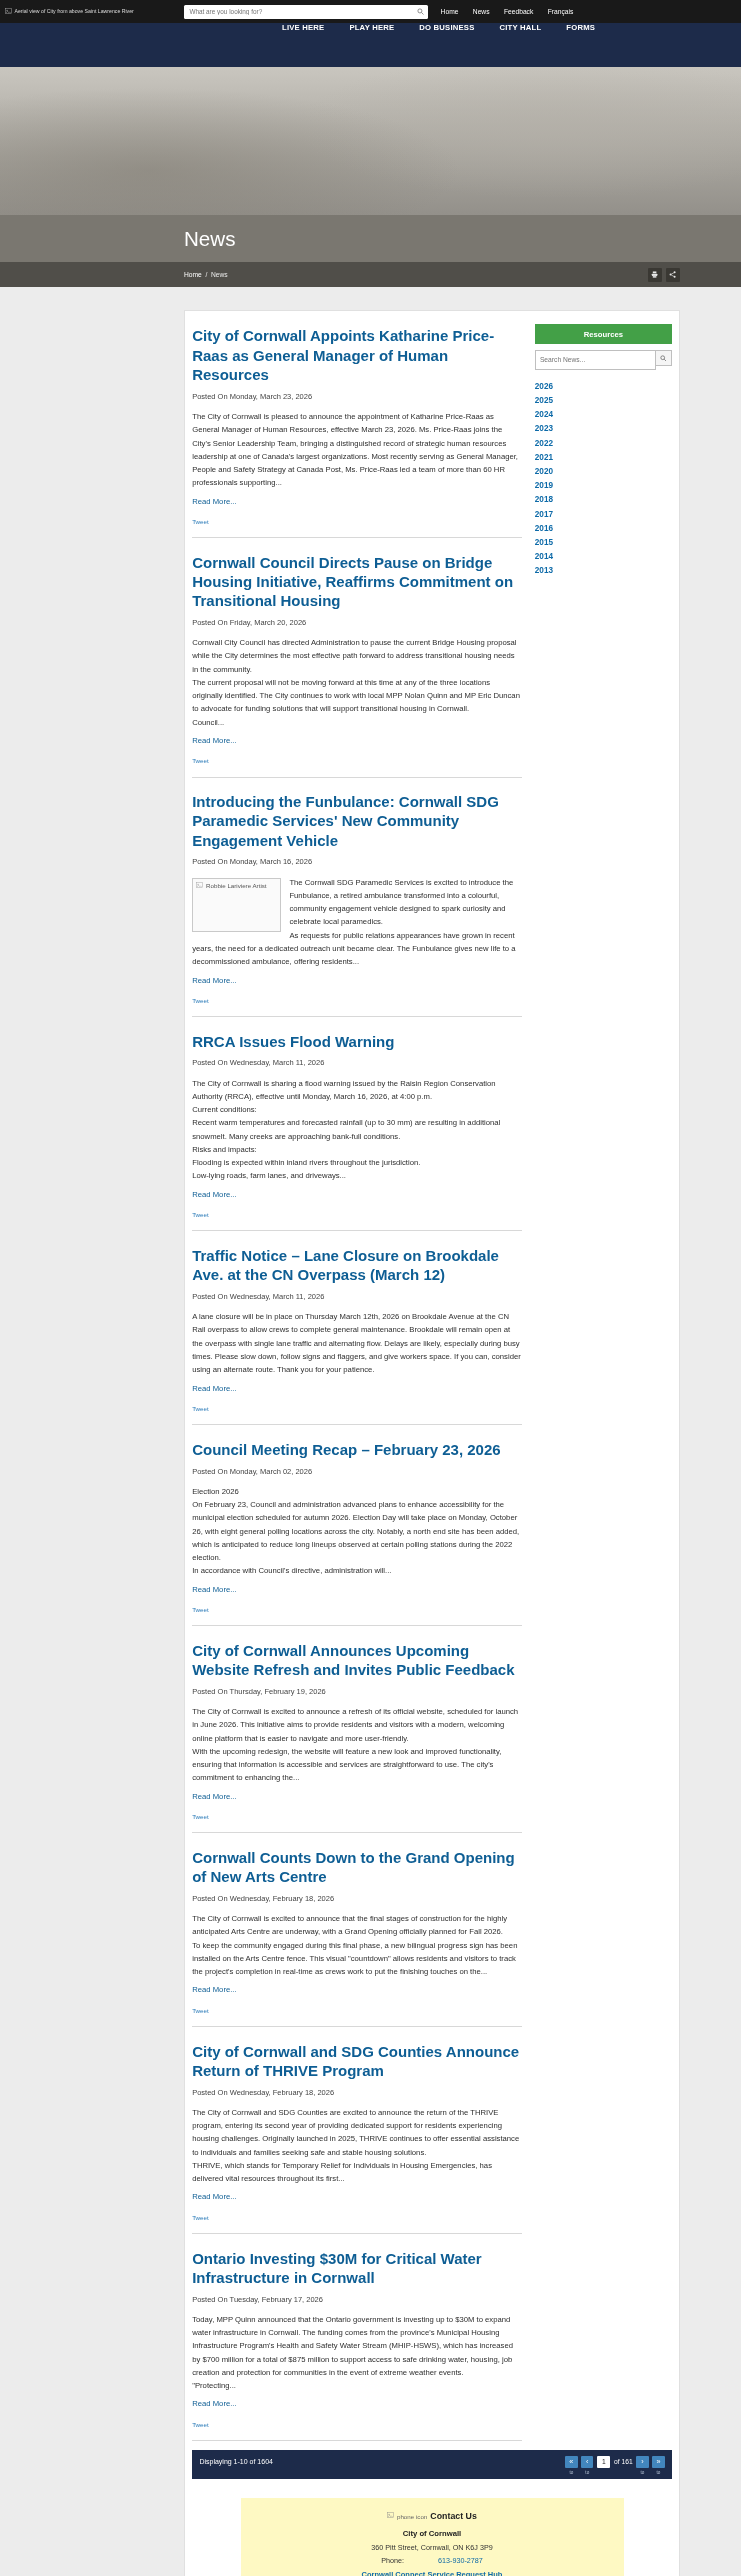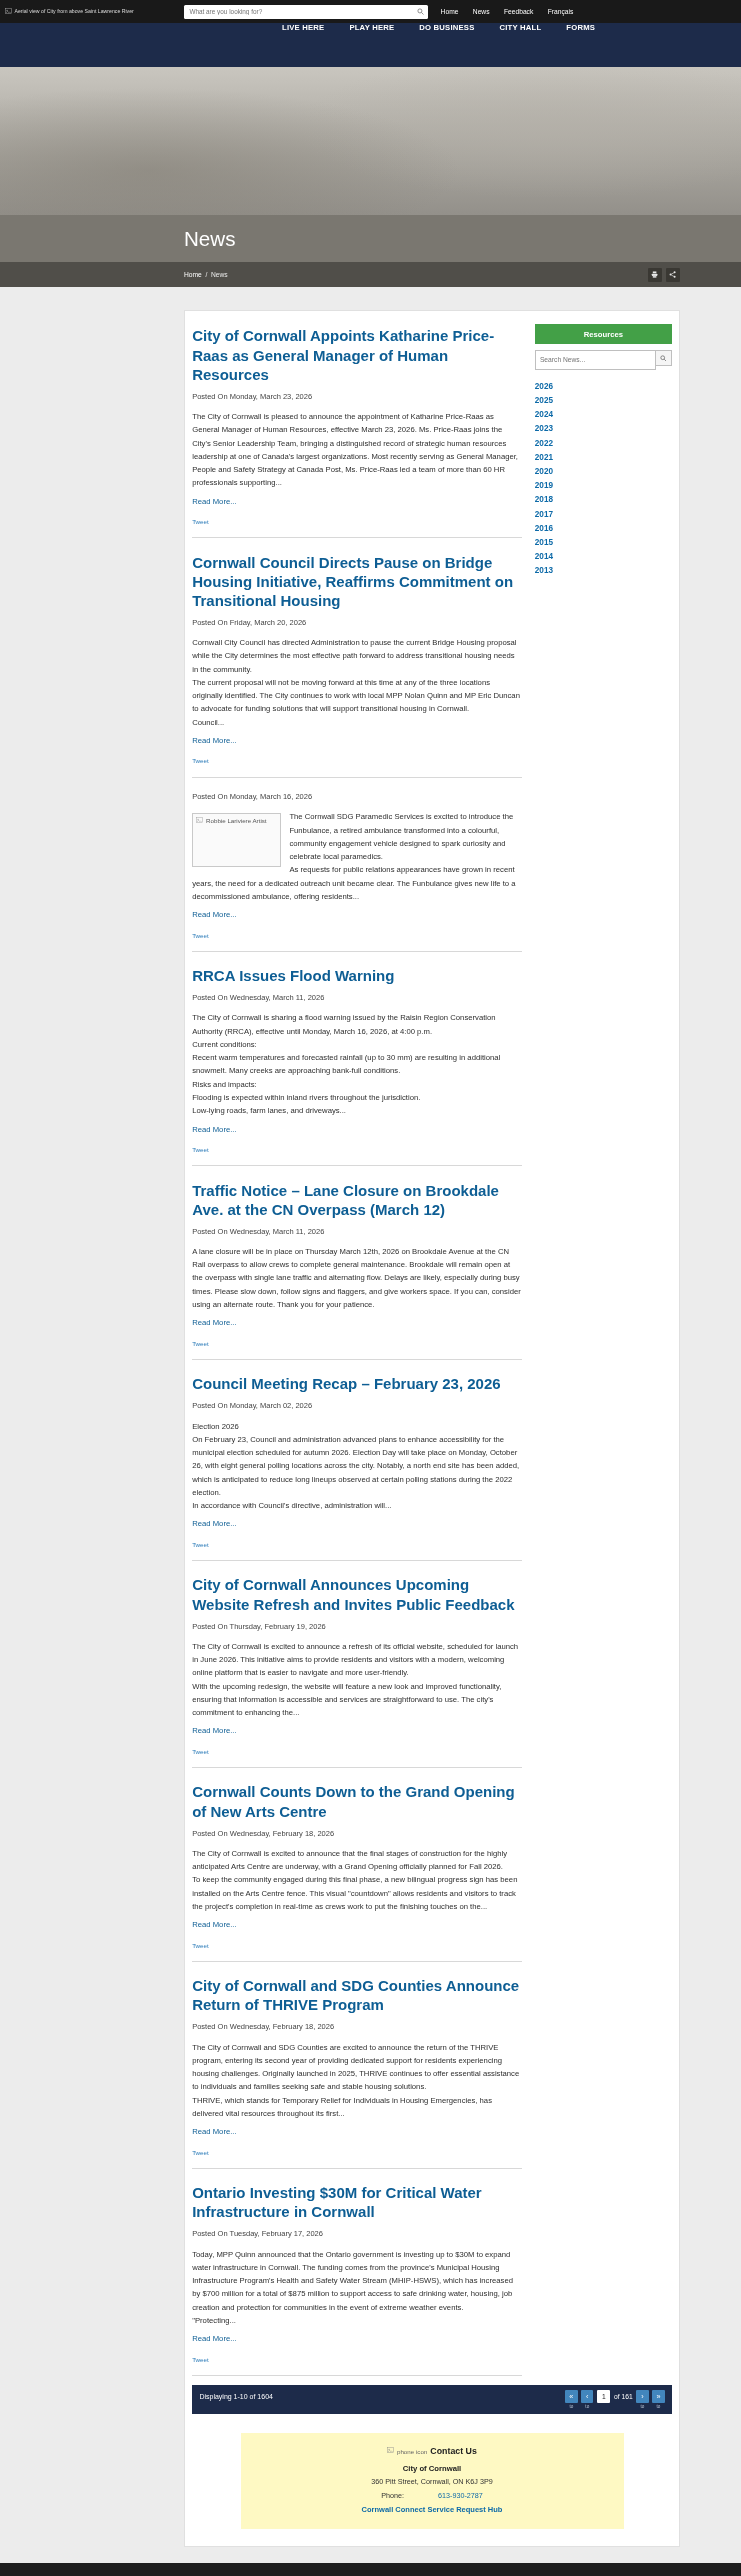--- a/index.html
+++ b/index.html
@@ -178,20 +178,21 @@
         <div class="a-date">Posted On Friday, March 20, 2026</div>
         <div class="a-body">Cornwall City Council has directed Administration to pause the current Bridge Housing proposal while the City determines the most effective path forward to address transitional housing needs in the community.
 The current proposal will not be moving forward at this time at any of the three locations originally identified. The City continues to work with local MPP Nolan Quinn and MP Eric Duncan to advocate for funding solutions that will support transitional housing in Cornwall.
 Council...</div>
         <a class="a-more" href="#">Read More...</a>
         <div class="a-tweetrow"><a class="a-tweet" href="#">Tweet</a></div>
         <hr class="a-divider">
       </article>
 
       <article class="article">
+        <h2 class="a-title">Introducing the Funbulance: Cornwall SDG Paramedic Services' New Community Engagement Vehicle</h2>
         <div class="a-date">Posted On Monday, March 16, 2026</div>
         <div class="a-bodywrap">
           <div class="img-ph">
             <span>
               <svg width="6.7" height="6.7" viewBox="0 0 16 16">
                   <rect x="1" y="1.5" width="14" height="12" fill="none" stroke="#999"></rect>
                   <circle cx="5" cy="5.5" r="1.4" fill="#999"></circle>
                   <path d="M2 12.5l4-5 3 4 2-2 3 3" stroke="#999" fill="none"></path>
                 </svg>
             </span>

